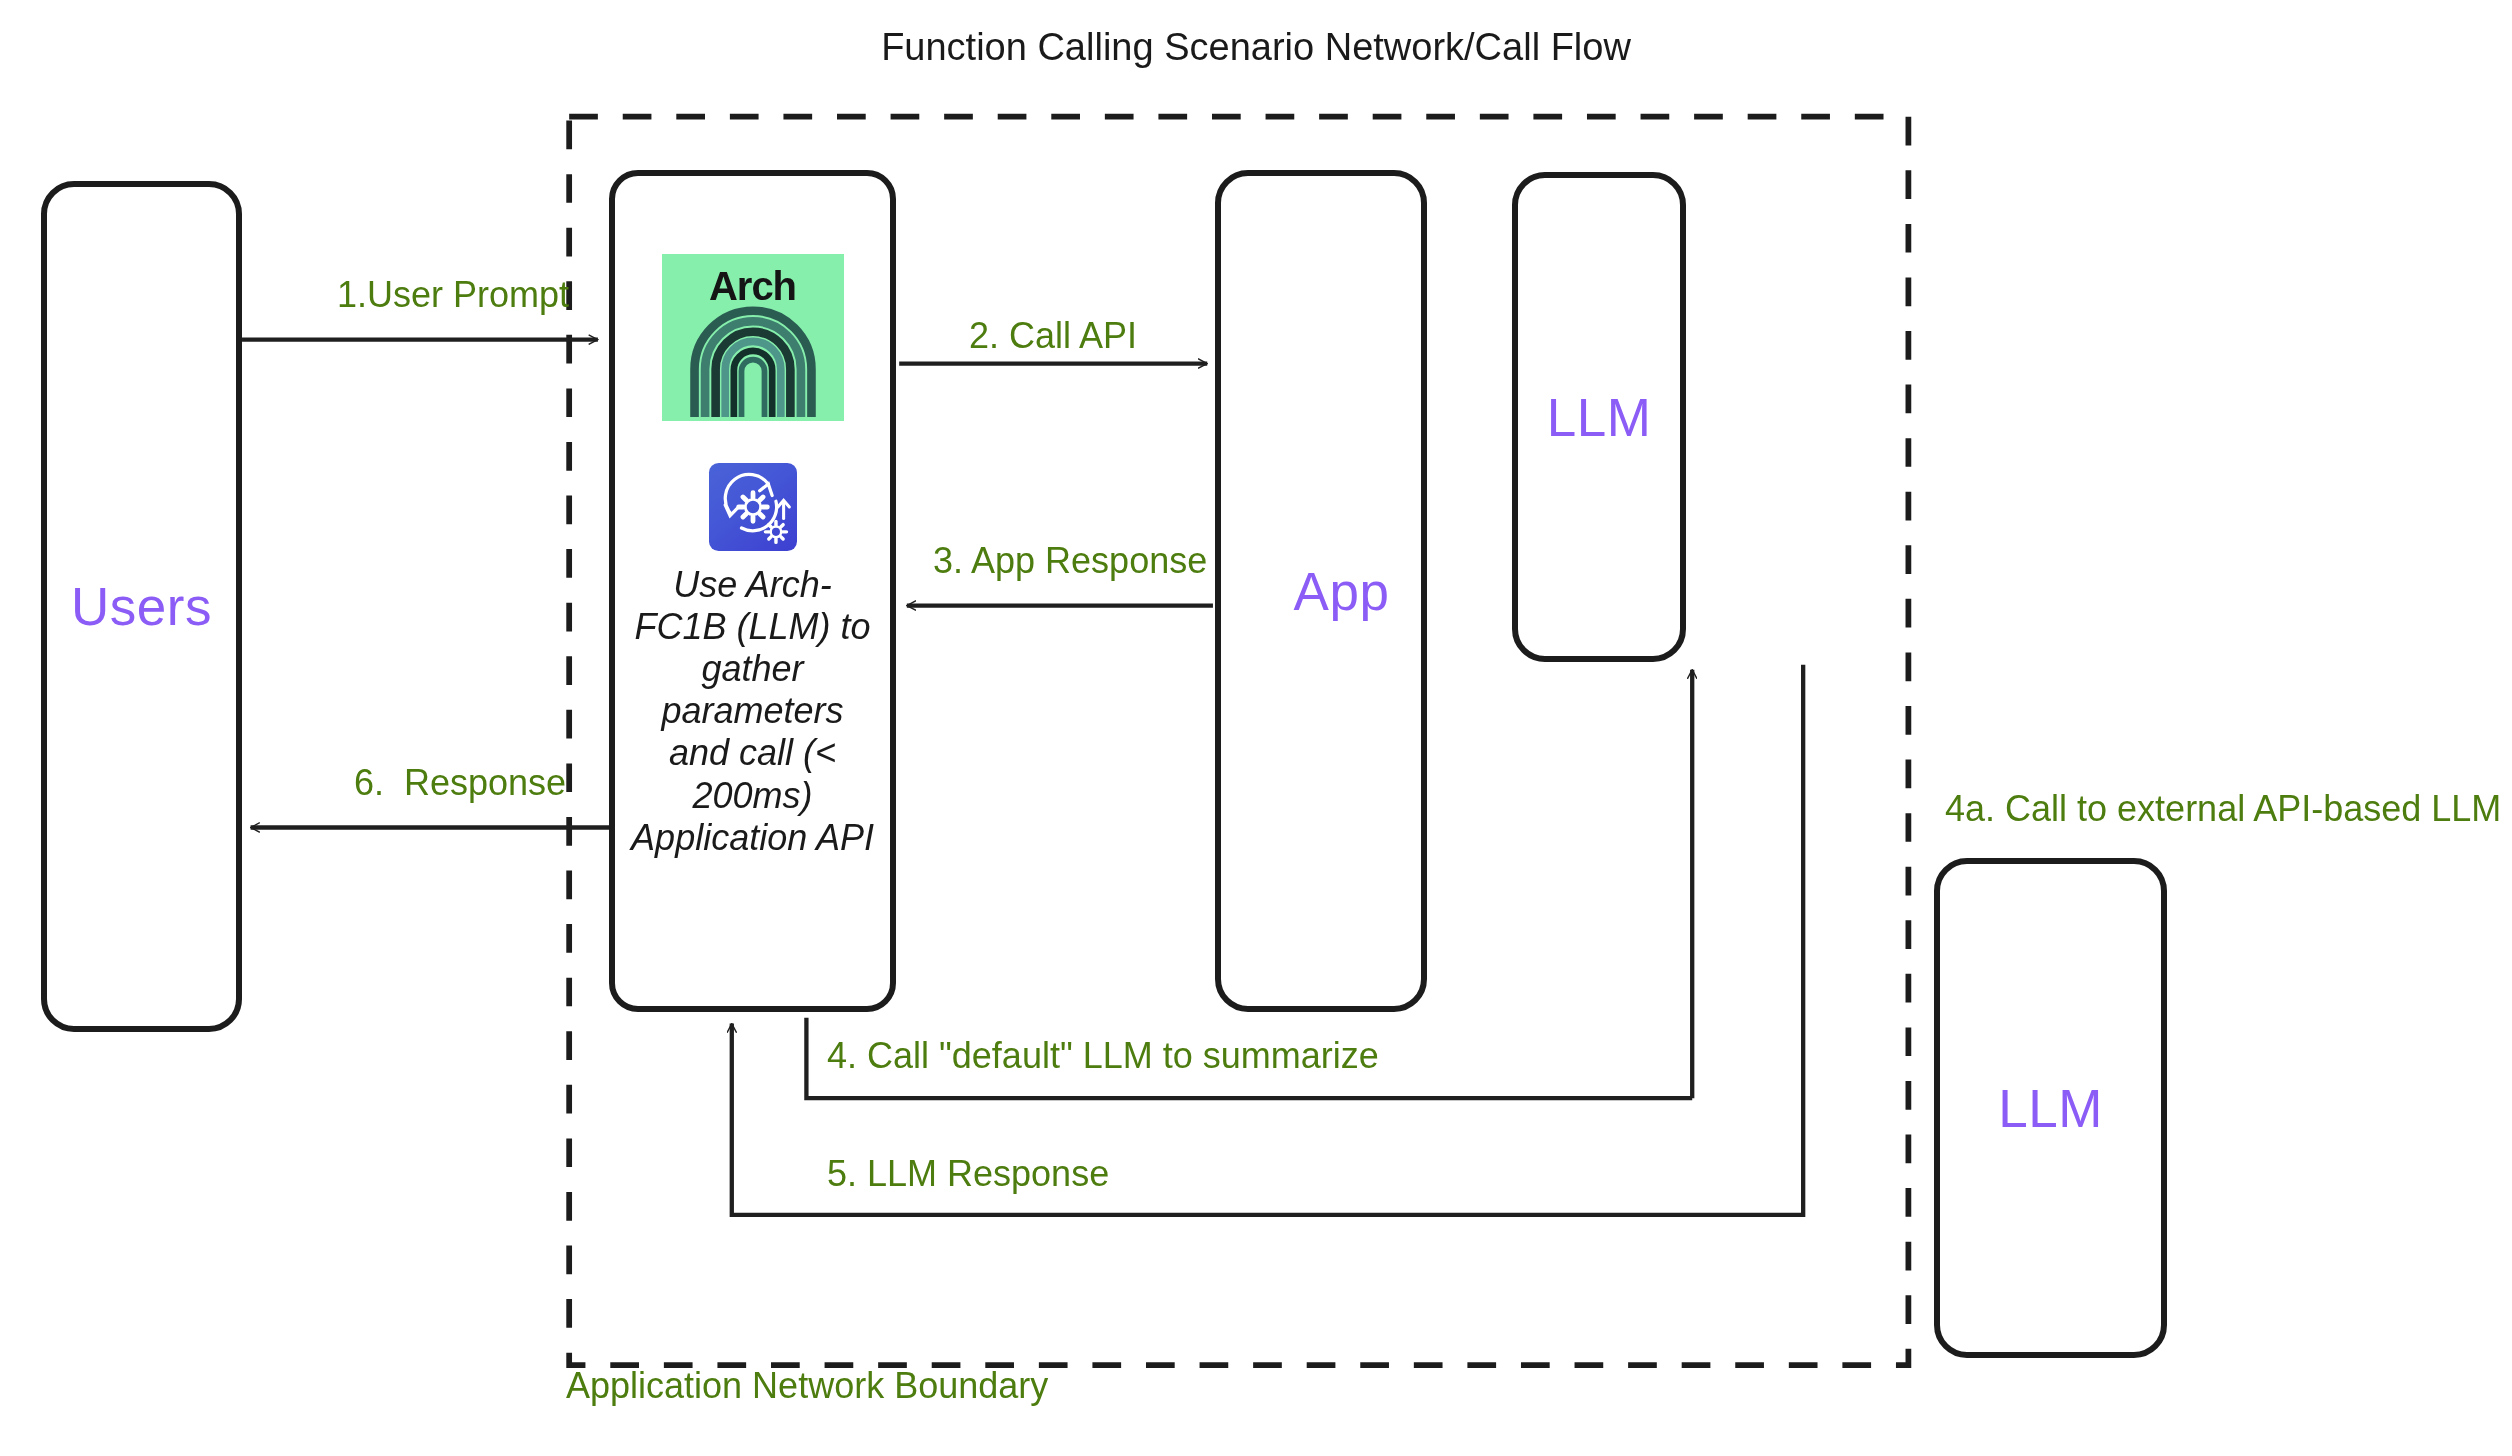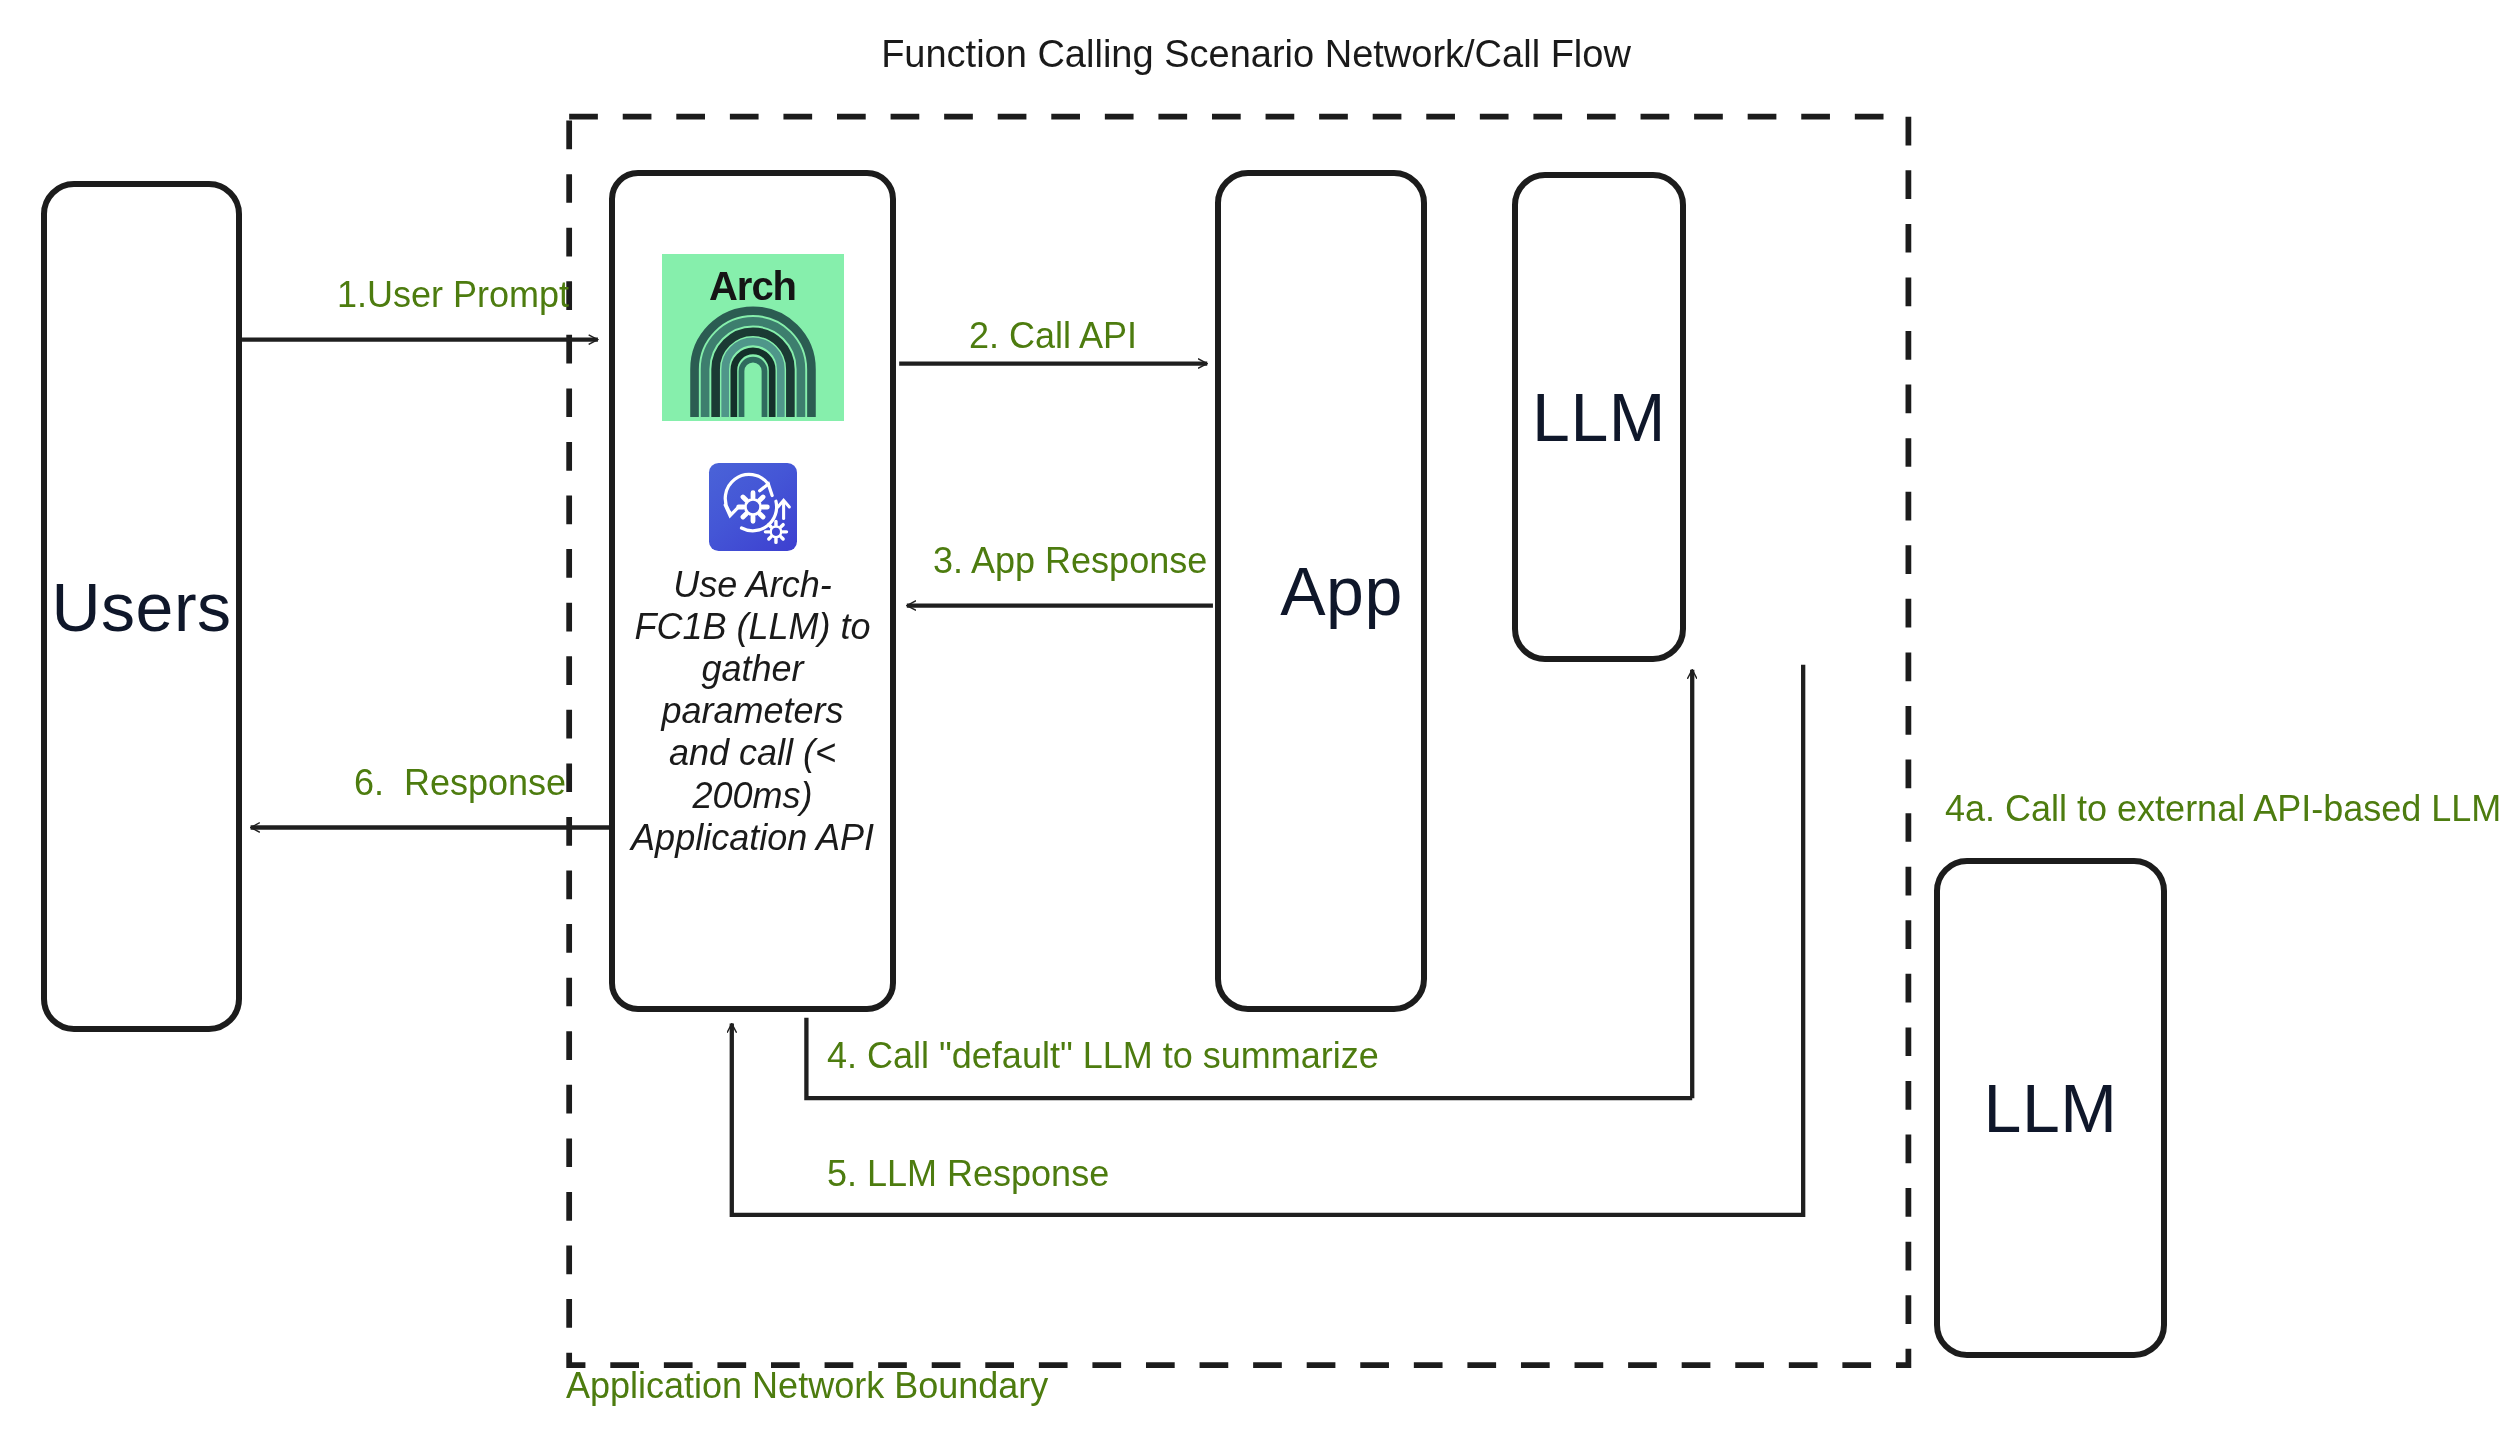--- a/index.html
+++ b/index.html
@@ -32,23 +32,23 @@
     position: absolute;
     box-sizing: border-box;
     border: 6.7px solid #1c1c1c;
     border-radius: 33px;
     background: #ffffff;
     display: flex;
     align-items: center;
     justify-content: center;
   }
   .node-label {
-    font-size: 68px;
+    font-size: 53px;
     font-weight: 400;
-    color: #0f172a;
+    color: #8b5cf6;
     letter-spacing: 0.5px;
   }
 
   
   #users-box { left: 41px; top: 181px; width: 201px; height: 851px; }
 
   
   #arch-box {
     left: 609px; top: 170px; width: 287px; height: 842px;
     display: block;
@@ -105,21 +105,21 @@
   
   .free-label {
     position: absolute;
     font-size: 36px;
     color: #4d7c0f;
     white-space: pre;
     line-height: 1;
   }
   #diagram-title {
     position: absolute;
-    top: 33px; left: 0; width: 2512px;
+    top: 26px; left: 0; width: 2512px;
     text-align: center;
     font-size: 38px;
     color: #1a1a1a;
   }
   #boundary-caption { left: 566px; top: 1368px; }
   #label-1 { left: 337px; top: 277px; }
   #label-2 { left: 969px; top: 318px; }
   #label-3 { left: 933px; top: 543px; }
   #label-4 { left: 827px; top: 1038px; }
   #label-4a { left: 1945px; top: 791px; }

